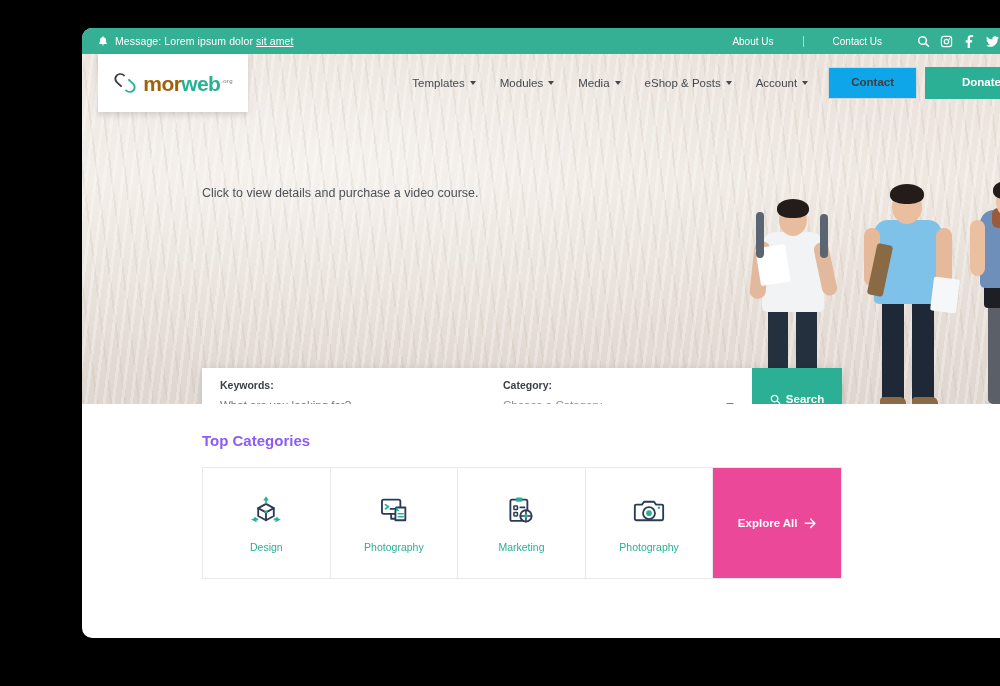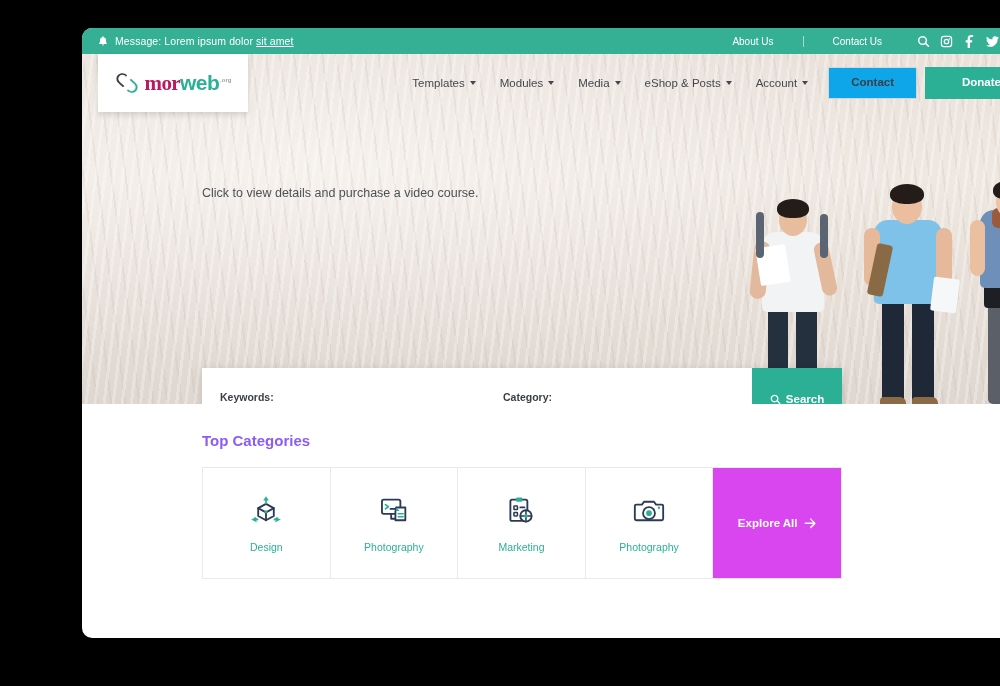--- a/index.html
+++ b/index.html
@@ -81,21 +81,21 @@
   }
   #logo-wrap { display:flex; align-items:center; gap:7px; }
   .logo-mark { width: 22px; height: 20px; display:block; }
   #logo-text {
     font-size: 21px;
     font-weight: 700;
     letter-spacing: -0.6px;
     line-height: 1;
     position: relative;
   }
-  .logo-mor { color: #be185d; font-family: Liberation Serif, serif; }
+  .logo-mor { color: #a16207; }
   .logo-web { color: #2bb096; }
   .logo-tld {
     font-size: 6px;
     font-weight: 700;
     color: #9aa0a6;
     position: relative;
     top: -8px;
     left: 1px;
     letter-spacing: 0;
   }
@@ -208,21 +208,21 @@
     left: 120px;
     top: 314px;
     width: 640px;
     height: 62px;
     display: flex;
     z-index: 6;
     box-shadow: 0 2px 10px rgba(0,0,0,.12);
   }
   .search-field {
     background: #ffffff;
-    padding: 23px 18px 0 18px;
+    padding: 11px 18px 0 18px;
     position: relative;
   }
   #kw-field { width: 283px; }
   #cat-field { width: 267px; }
   .field-label {
     font-size: 10.5px;
     font-weight: 700;
     color: #3a3f45;
     margin-bottom: 8px;
     display:block;
@@ -295,21 +295,21 @@
     cursor: pointer;
   }
   .cat-card:last-child { border-right: none; }
   .cat-ico { width: 34px; height: 34px; display:block; }
   .cat-label {
     font-size: 10.5px;
     font-weight: 400;
     color: #2bb096;
   }
   #explore-card {
-    background: #d946ef;
+    background: #ec4899;
     border-right: none;
     color: #ffffff;
     font-size: 11.5px;
     font-weight: 700;
     flex-direction: row;
     gap: 6px;
   }
   .arrow-ico { width: 13px; height: 11px; display:block; fill:#ffffff; }
 </style>
 </head>

